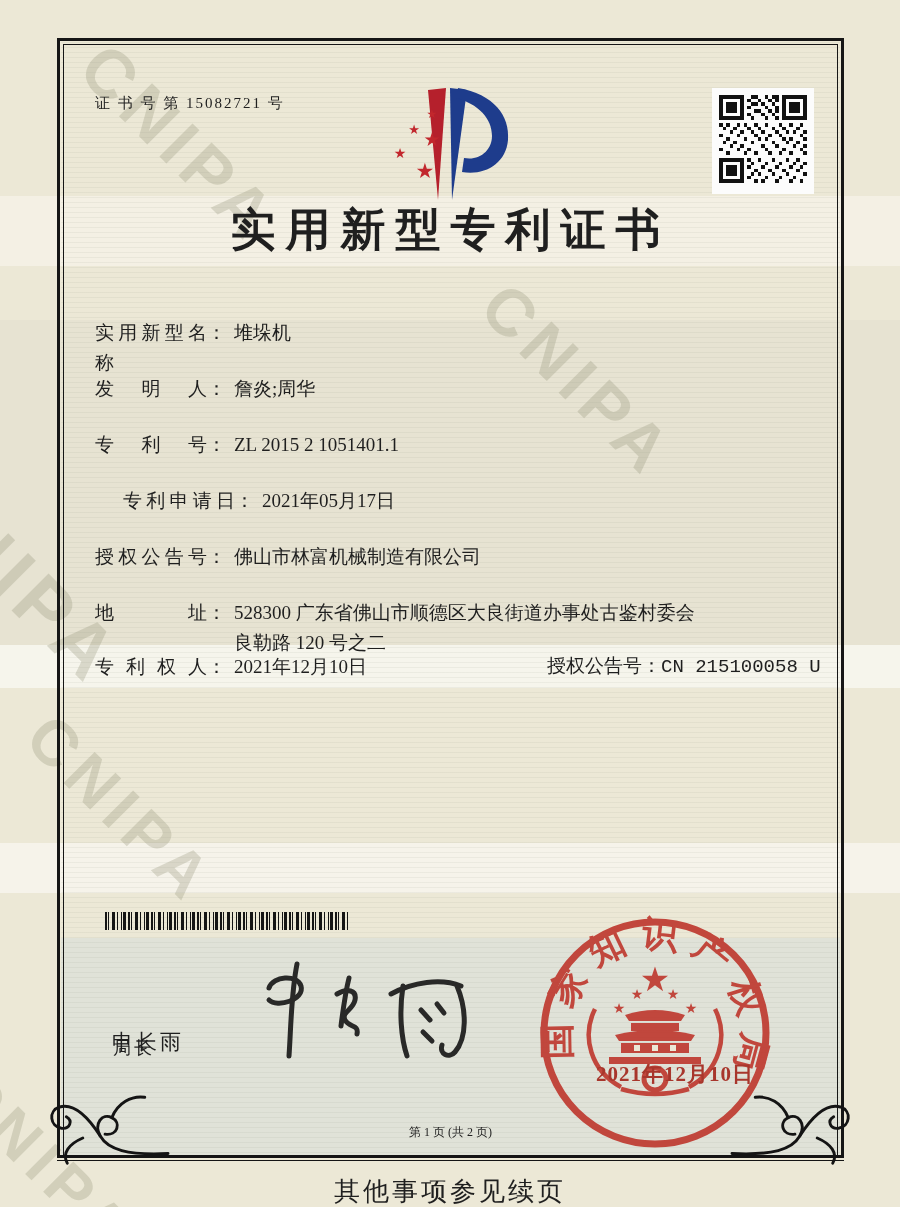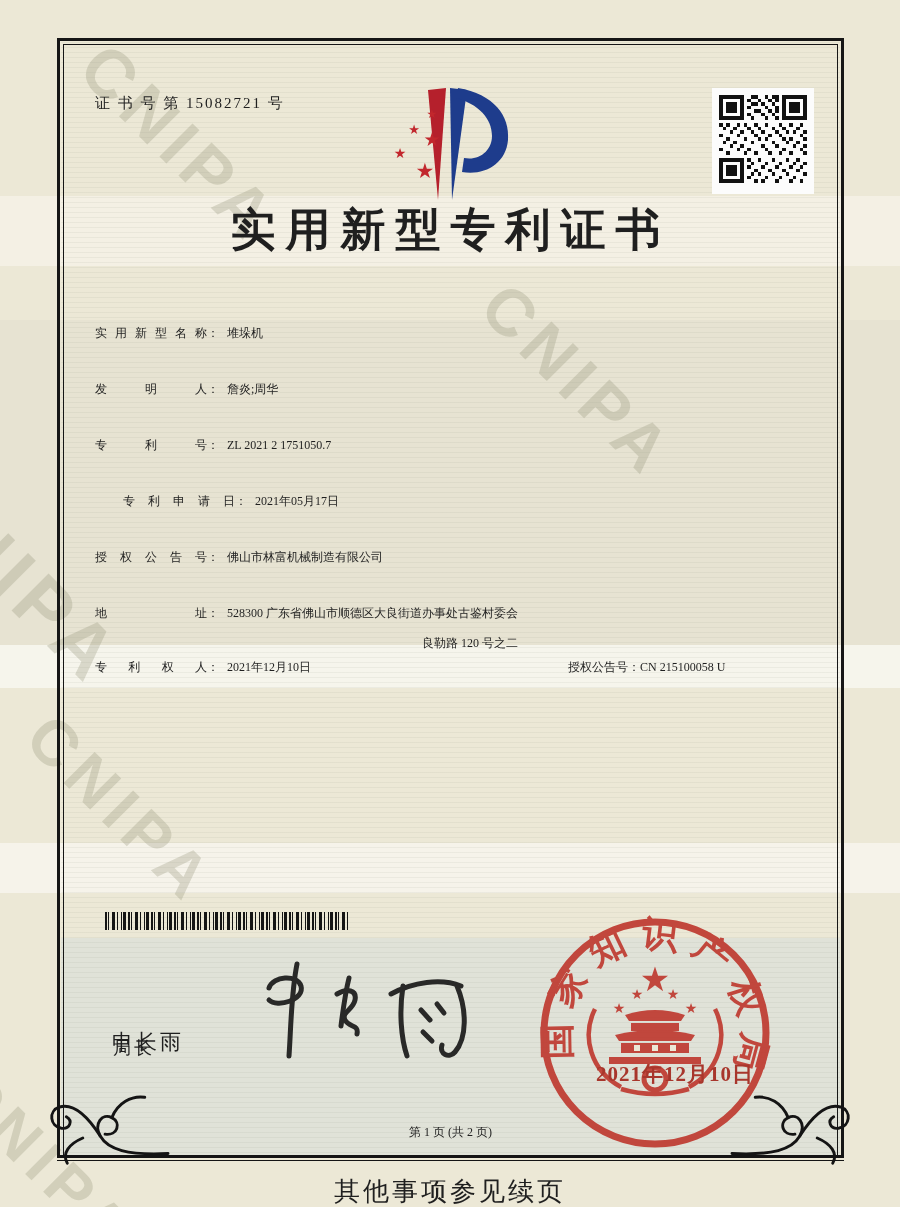--- a/index.html
+++ b/index.html
@@ -26,27 +26,27 @@
   .bottom-rule{position:absolute;left:57px;width:787px;top:1155px;height:2px;z-index:5;
          border-top:3px solid #141414;border-bottom:1px solid #141414;}
   .flourish{position:absolute;z-index:6;}
   
   .cert-no{position:absolute;left:95px;top:94px;z-index:3;font-size:15px;letter-spacing:2px;}
   .logo{position:absolute;left:372px;top:82px;z-index:3;}
   .qr-pad{position:absolute;left:712px;top:88px;z-index:3;background:#fcfcfc;padding:7px;}
   .doc-title{position:absolute;left:57px;top:200px;width:787px;z-index:3;text-align:center;
       font-size:45px;font-weight:bold;letter-spacing:10px;}
   
-  .row{position:absolute;left:95px;z-index:3;font-size:12px;line-height:30px;}
+  .row{position:absolute;left:95px;z-index:3;font-size:19px;line-height:30px;}
   .flabel{display:inline-block;width:112px;text-align:justify;text-align-last:justify;
       vertical-align:top;}
   .colon{vertical-align:top;}
   .fval{margin-left:8px;vertical-align:top;display:inline-block;max-width:600px;}
-  .pre{white-space:pre-line;text-align:right;}
-  .grant-right{position:absolute;left:473px;top:0;white-space:nowrap;}
+  .pre{white-space:pre-line;}
+  .grant-right{position:absolute;left:452px;top:0;white-space:nowrap;font-family:Liberation Mono, monospace;}
   .row-grant{width:720px;}
   
   .paras{position:absolute;left:92px;top:698px;width:718px;z-index:3;}
   .paras p{margin:0;font-size:19.5px;line-height:32px;text-align:justify;
       text-indent:2em;letter-spacing:.5px;}
   
   .barcode{position:absolute;left:105px;top:912px;width:245px;height:18px;z-index:3;
      background:repeating-linear-gradient(90deg,#151515 0 2px,transparent 2px 3px,
        #151515 3px 4px,transparent 4px 7px,#151515 7px 10px,transparent 10px 12px,
        #151515 12px 13px,transparent 13px 16px,#151515 16px 17px,transparent 17px 18px,
@@ -142,21 +142,21 @@
 
   <div class="doc-title">实用新型专利证书</div>
 
   <div class="row" style="top:318px;">
     <span class="flabel">实用新型名称</span><span class="colon">：</span><span class="fval">堆垛机</span>
   </div>
   <div class="row" style="top:374px;">
     <span class="flabel">发明人</span><span class="colon">：</span><span class="fval">詹炎;周华</span>
   </div>
   <div class="row" style="top:430px;">
-    <span class="flabel">专利号</span><span class="colon">：</span><span class="fval">ZL 2021 2 1751050.7</span>
+    <span class="flabel">专利号</span><span class="colon">：</span><span class="fval">ZL 2015 2 1051401.1</span>
   </div>
   <div class="row" style="top:486px;margin-left:28px;">
     <span class="flabel">专利申请日</span><span class="colon">：</span><span class="fval">2021年05月17日</span>
   </div>
   <div class="row" style="top:542px;">
     <span class="flabel">授权公告号</span><span class="colon">：</span><span class="fval">佛山市林富机械制造有限公司</span>
   </div>
   <div class="row" style="top:598px;">
     <span class="flabel">地址</span><span class="colon">：</span><span class="fval pre">528300 广东省佛山市顺德区大良街道办事处古鉴村委会
 良勒路 120 号之二</span>

